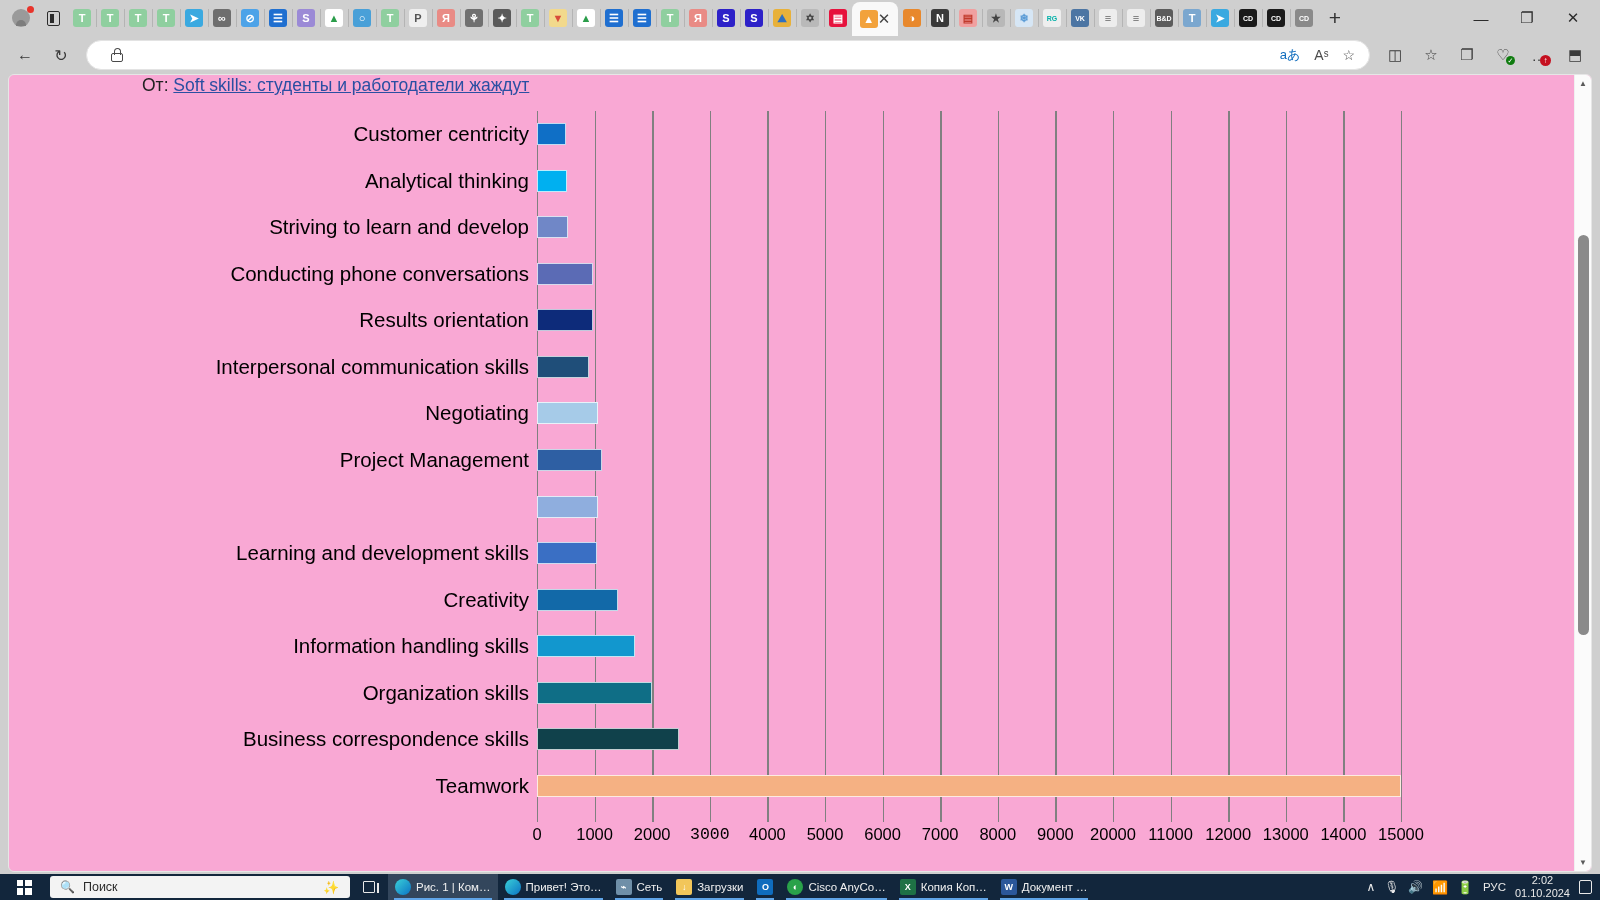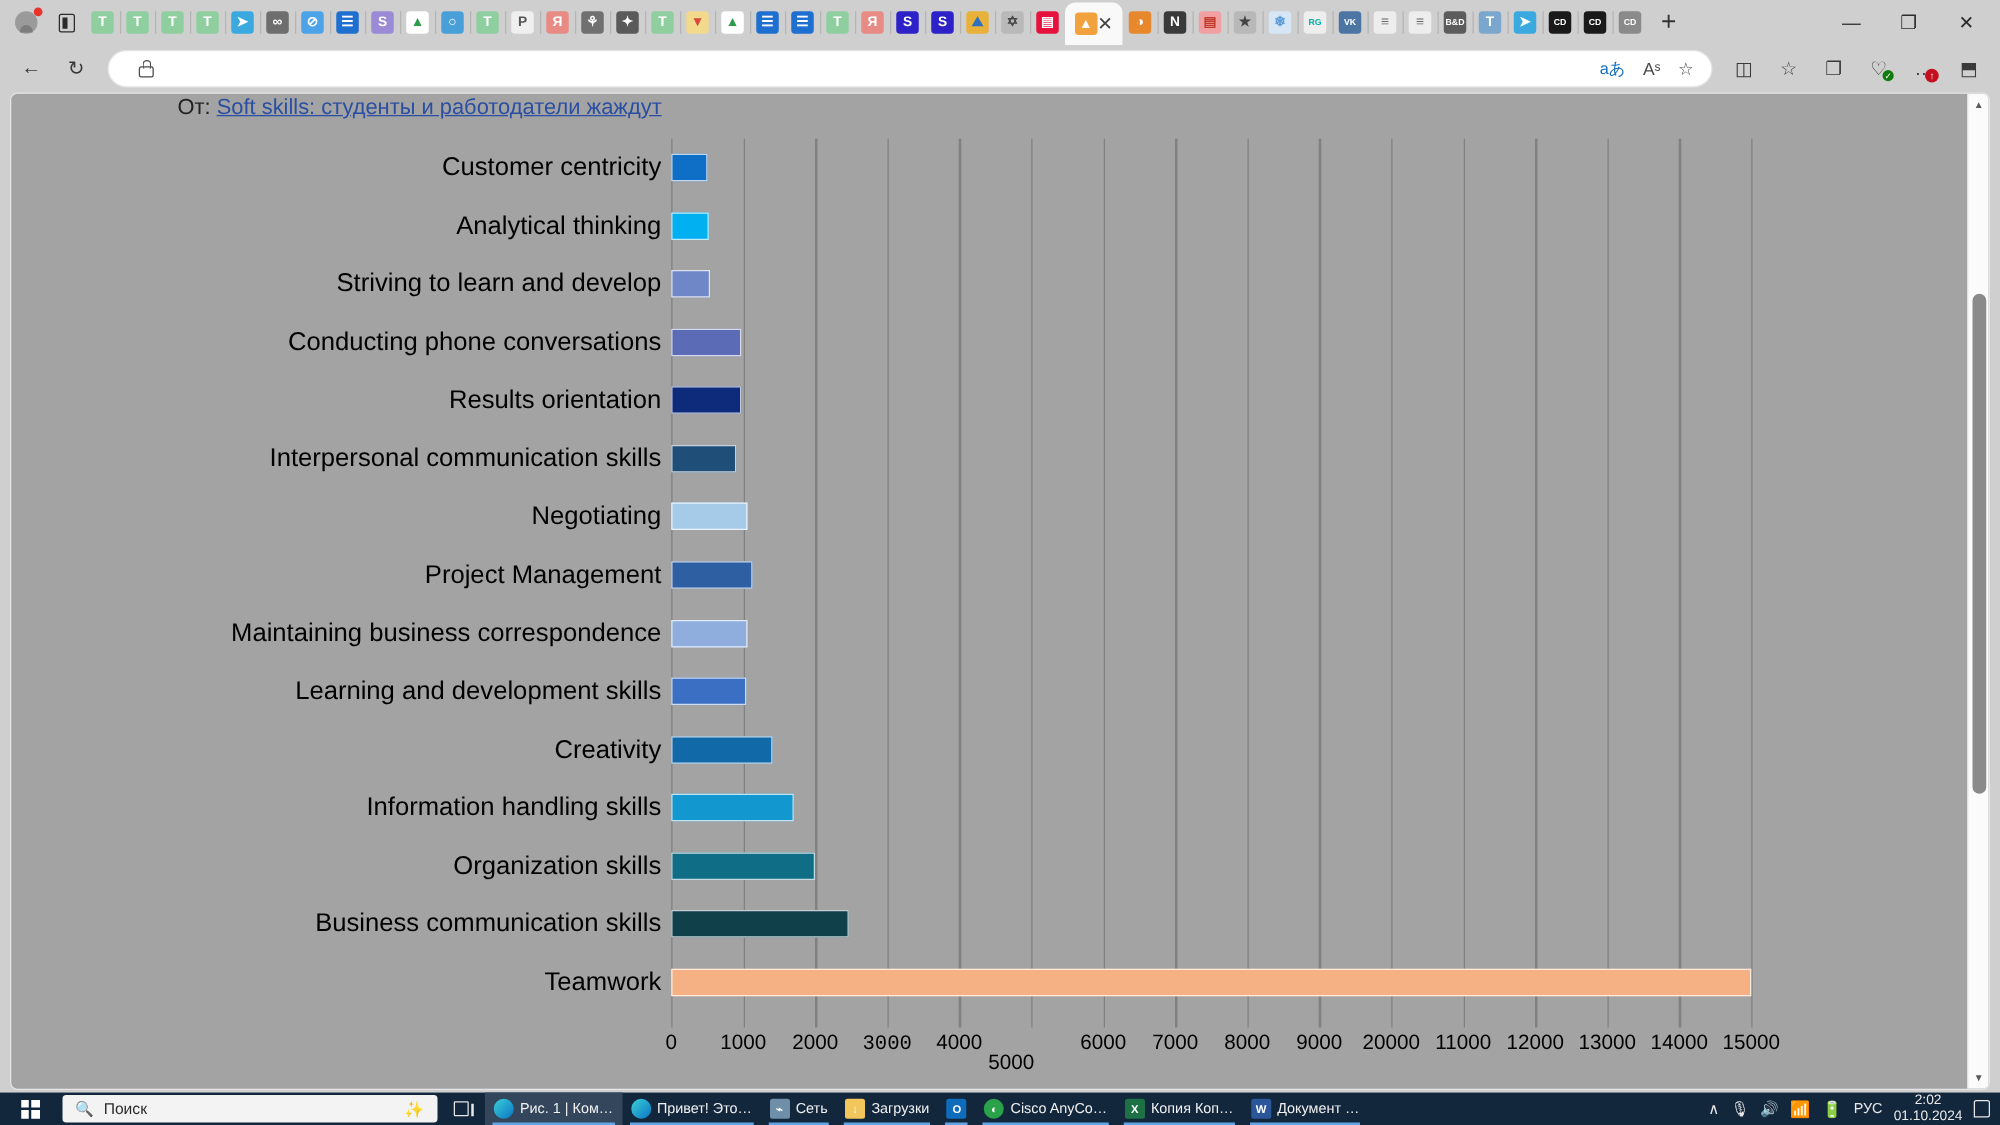--- a/index.html
+++ b/index.html
@@ -86,21 +86,21 @@
   .ab-icon.tr { color:#0f6cbd; font-size:13px; }
   .tool-icons { display: flex; align-items: center; gap: 2px; }
   .tool { width: 34px;height:30px;display:flex;align-items:center;justify-content:center;color:#3a3a3a;font-size:15px;position:relative;}
   .badge-dot{position:absolute;bottom:4px;right:5px;width:11px;height:11px;border-radius:50%;
              background:#c50f1f;color:#fff;font-size:8px;display:flex;align-items:center;justify-content:center;font-weight:bold;}
   .badge-green{position:absolute;bottom:5px;right:5px;width:9px;height:9px;border-radius:50%;background:#107c10;color:#fff;font-size:7px;display:flex;align-items:center;justify-content:center;}
 
   
   .viewport {
     position: absolute; top: 74px; left: 8px; right: 8px; bottom: 2px;
-    background: #a3a3a3; border-radius: 6px; overflow: hidden;
+    background: #f9a8d4; border-radius: 6px; overflow: hidden;
     border: 1px solid #e6e6e6;
     padding-left: 12px;
   }
   .page-from {
     position: absolute; left: 133px; top: 0px; font-size: 17.5px; color: #222;
     white-space: nowrap;
   }
   .page-from a { color: #2a4fa2; text-decoration: underline; }
 
   
@@ -359,47 +359,46 @@
     <div class="chart">
       <div class="labels-col" id="labels-col">
           <div class="cat-label" style="top: 23.2667px;">Customer centricity</div>
           <div class="cat-label" style="top: 69.8px;">Analytical thinking</div>
           <div class="cat-label" style="top: 162.867px;">Conducting phone conversations</div>
           <div class="cat-label" style="top: 116.333px;">Striving to learn and develop</div>
           <div class="cat-label" style="top: 209.4px;">Results orientation</div>
           <div class="cat-label" style="top: 255.933px;">Interpersonal communication skills</div>
           <div class="cat-label" style="top: 302.467px;">Negotiating</div>
           <div class="cat-label" style="top: 349px;">Project Management</div>
-          <div class="cat-label" style="top: 395.533px;">Maintaining business correspondence</div>
           <div class="cat-label" style="top: 442.067px;">Learning and development skills</div>
           <div class="cat-label" style="top: 488.6px;">Creativity</div>
           <div class="cat-label" style="top: 535.133px;">Information handling skills</div>
           <div class="cat-label" style="top: 581.667px;">Organization skills</div>
-          <div class="cat-label" style="top: 628.2px;">Business communication skills</div>
+          <div class="cat-label" style="top: 628.2px;">Business correspondence skills</div>
           <div class="cat-label" style="top: 674.733px; margin-left: 37px;">Teamwork</div>
         </div>
       <div class="plot" id="plot">
           <div class="gridline" style="left: 0px;"></div>
           <div class="tick" style="left: 0px;"></div>
           <div class="xlabel" style="left: 0px;">0</div>
           <div class="gridline" style="left: 57.6px;"></div>
           <div class="tick" style="left: 57.6px;"></div>
           <div class="xlabel" style="left: 57.6px;">1000</div>
           <div class="gridline" style="left: 115.2px;"></div>
           <div class="tick" style="left: 115.2px;"></div>
           <div class="xlabel" style="left: 115.2px;">2000</div>
           <div class="gridline" style="left: 172.8px;"></div>
           <div class="tick" style="left: 172.8px;"></div>
           <div class="xlabel" style="left: 172.8px; font-family: Liberation Mono, monospace;">3000</div>
           <div class="gridline" style="left: 230.4px;"></div>
           <div class="tick" style="left: 230.4px;"></div>
           <div class="xlabel" style="left: 230.4px;">4000</div>
           <div class="gridline" style="left: 288px;"></div>
           <div class="tick" style="left: 288px;"></div>
-          <div class="xlabel" style="left: 272px; margin-top: 16px;">5000</div>
+          <div class="xlabel" style="left: 288px;">5000</div>
           <div class="gridline" style="left: 345.6px;"></div>
           <div class="tick" style="left: 345.6px;"></div>
           <div class="xlabel" style="left: 345.6px;">6000</div>
           <div class="gridline" style="left: 403.2px;"></div>
           <div class="tick" style="left: 403.2px;"></div>
           <div class="xlabel" style="left: 403.2px;">7000</div>
           <div class="gridline" style="left: 460.8px;"></div>
           <div class="tick" style="left: 460.8px;"></div>
           <div class="xlabel" style="left: 460.8px;">8000</div>
           <div class="gridline" style="left: 518.4px;"></div>

